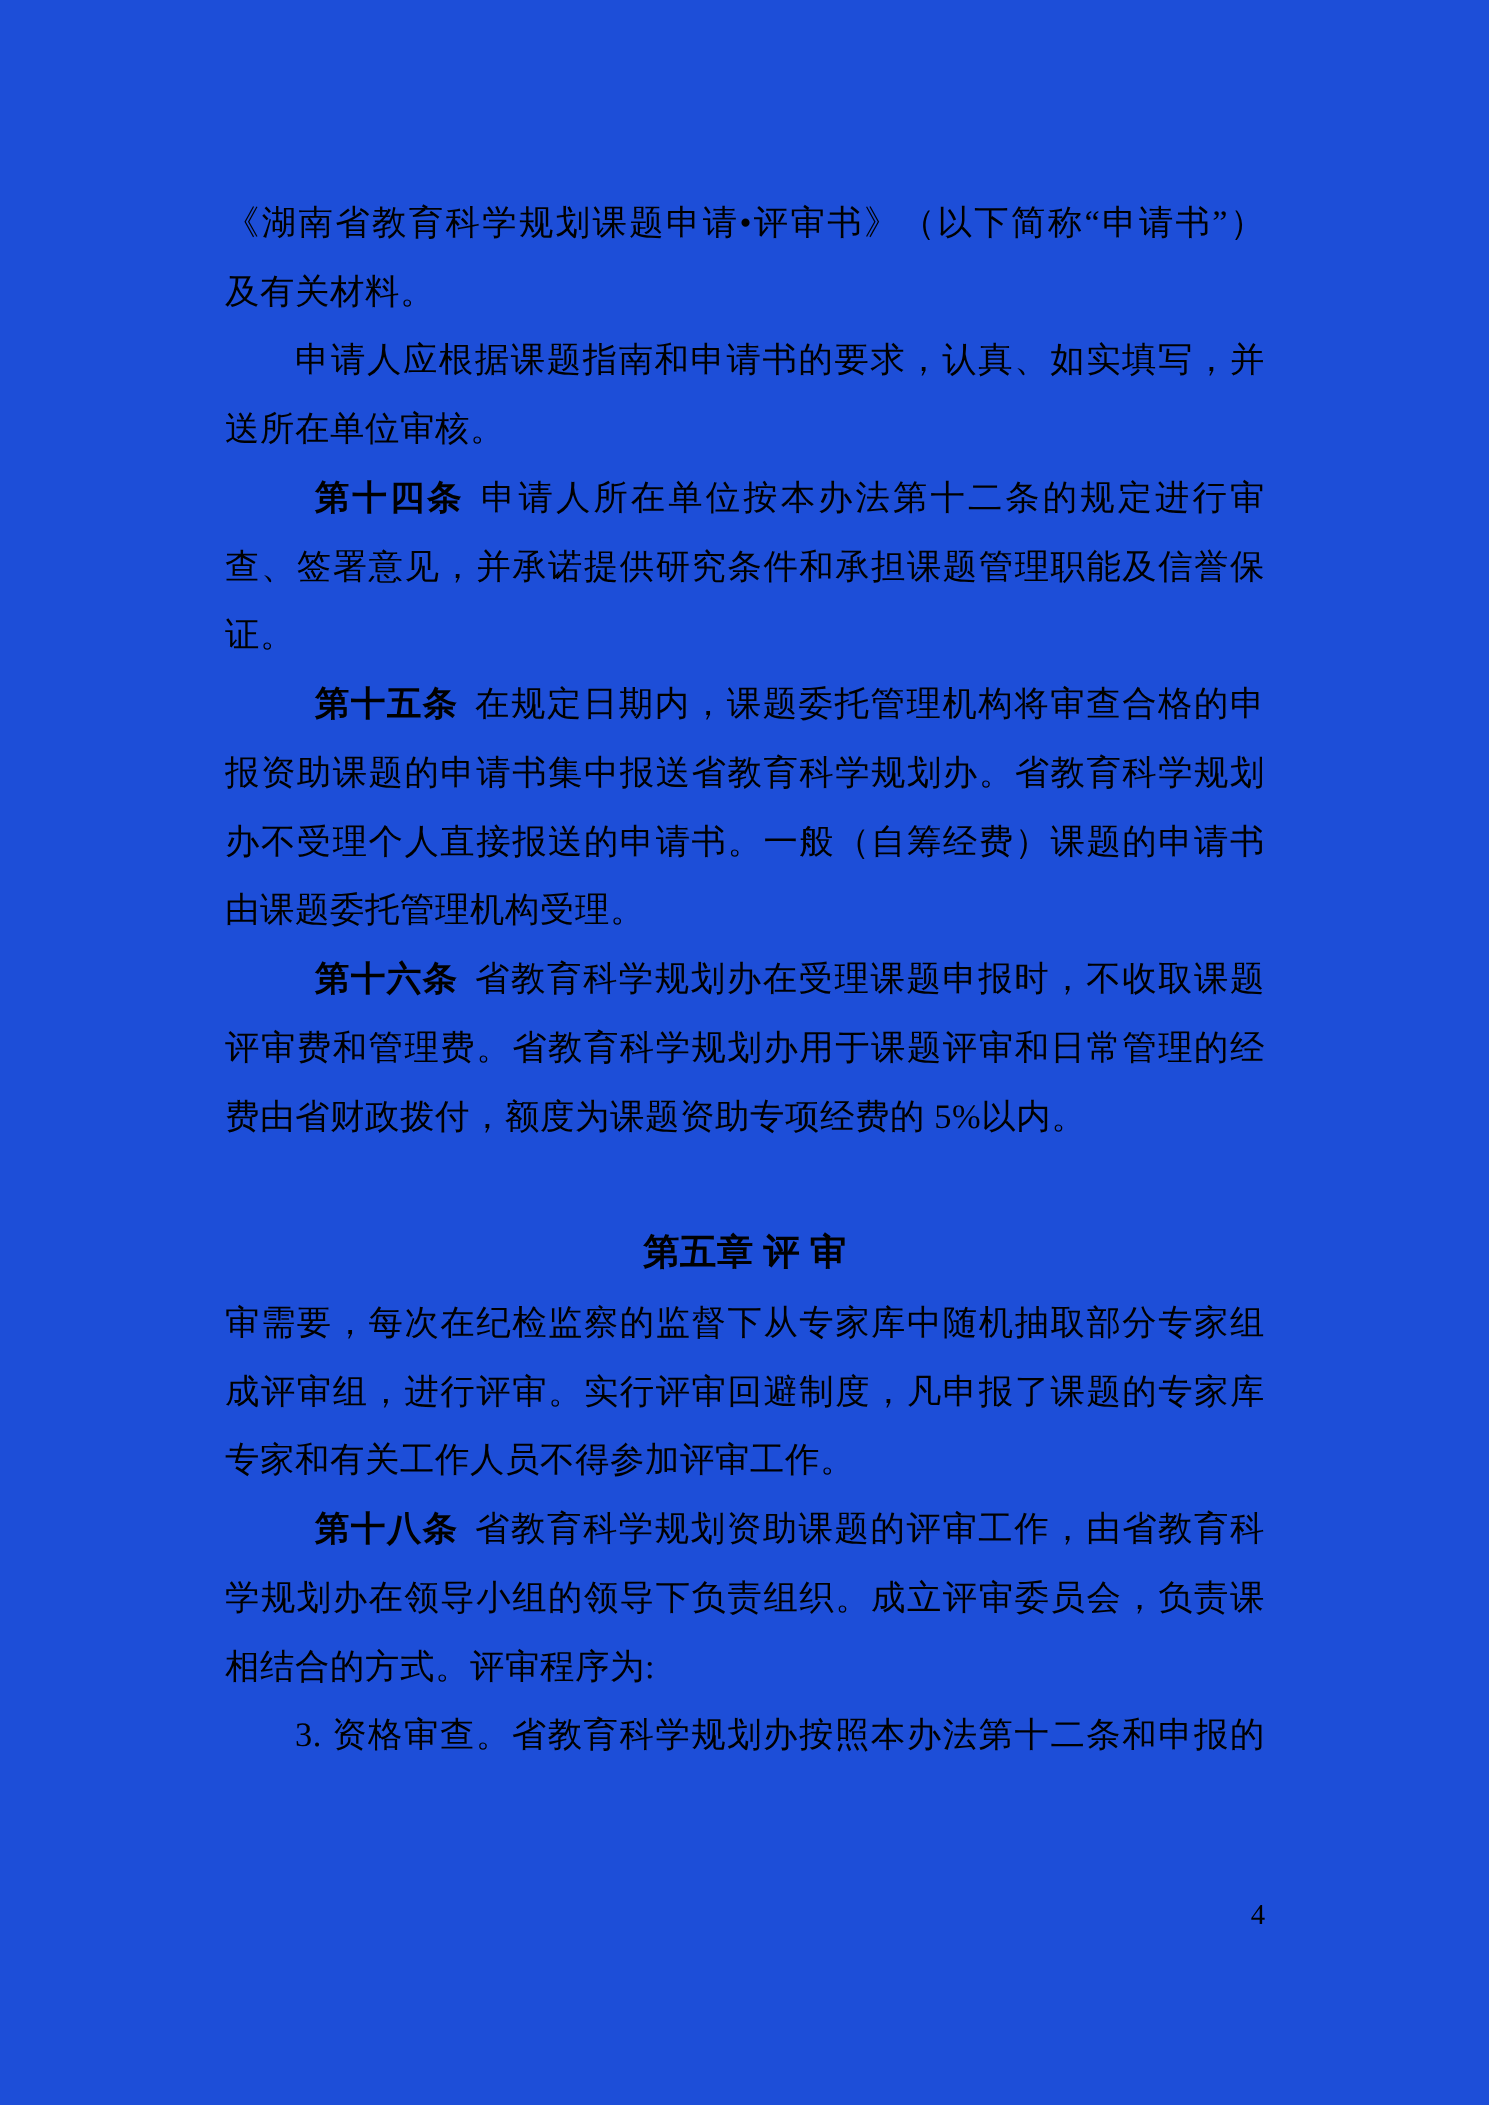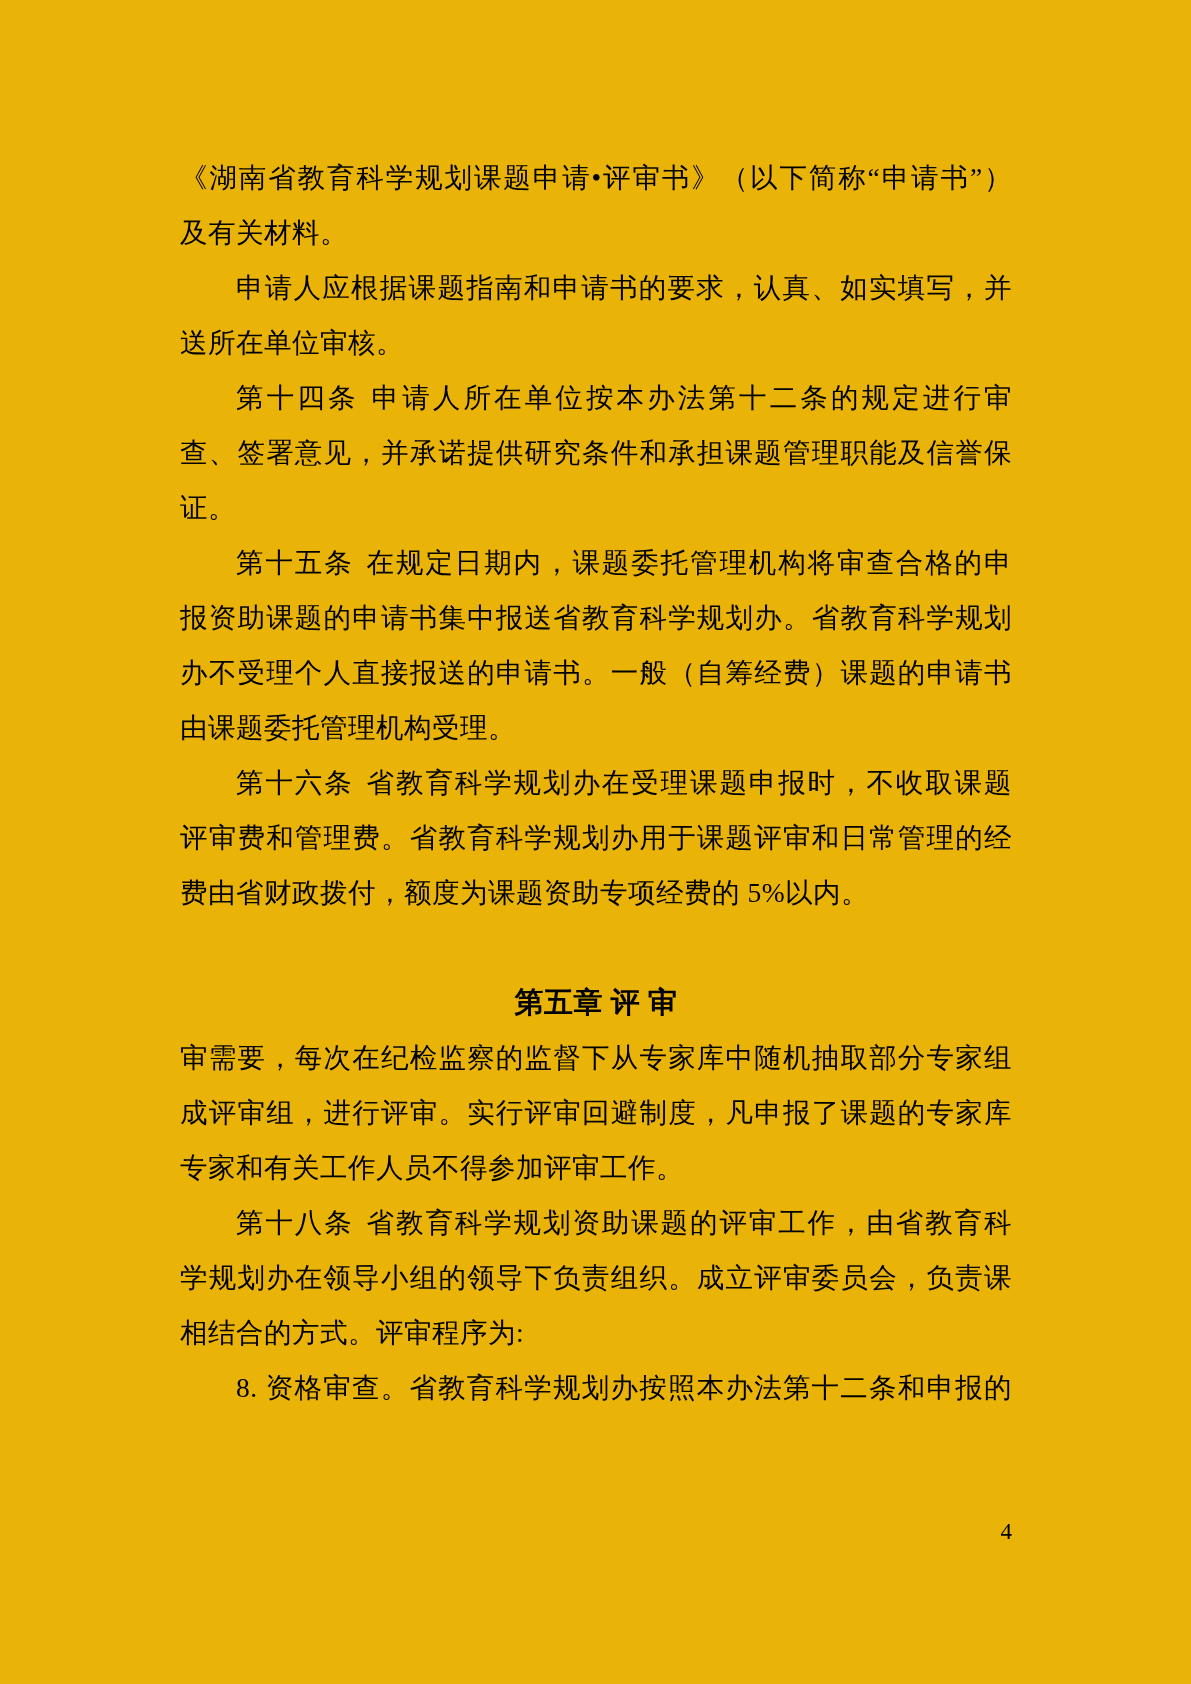--- a/index.html
+++ b/index.html
@@ -4,21 +4,21 @@
 <style>
   html, body {
     margin: 0;
     padding: 0;
     background: #ffffff;
   }
   .page {
     position: relative;
     width: 1191px;
     height: 1684px;
-    background: #eab308;
+    background: #1d4ed8;
     color: #000000;
     font-family: "Liberation Serif", "DejaVu Serif", serif;
     overflow: hidden;
   }
   .doc-body {
     position: absolute;
     left: 180px;
     top: 150px;
     width: 832px;
   }
@@ -31,22 +31,23 @@
   }
   .line.fill {
     white-space: normal;
     text-align: justify;
     text-align-last: justify;
   }
   .line.indent {
     text-indent: 56px;
   }
   .line .pre {
-    font-weight: normal;
+    font-weight: bold;
     margin-right: 13px;
+    margin-left: 16px;
   }
   .line.blank {
     
   }
   .line.chapter {
     text-align: left;
     text-align-last: center;
     font-weight: bold;
     font-size: 29px;
     white-space: nowrap;
@@ -146,21 +147,21 @@
   <div class="line fill">
     <span class="txt">学规划办在领导小组的领导下负责组织。成立评审委员会，负责课</span>
   </div>
 
 
   <div class="line">
     <span class="txt">相结合的方式。评审程序为:</span>
   </div>
 
   <div class="line indent fill">
-    <span class="txt">8. 资格审查。省教育科学规划办按照本办法第十二条和申报的</span>
+    <span class="txt">3. 资格审查。省教育科学规划办按照本办法第十二条和申报的</span>
   </div>
 </div>
   </div>
 
   <div class="page-footer">
     <span>4</span>
   </div>
 </div>
 
 </body></html>

